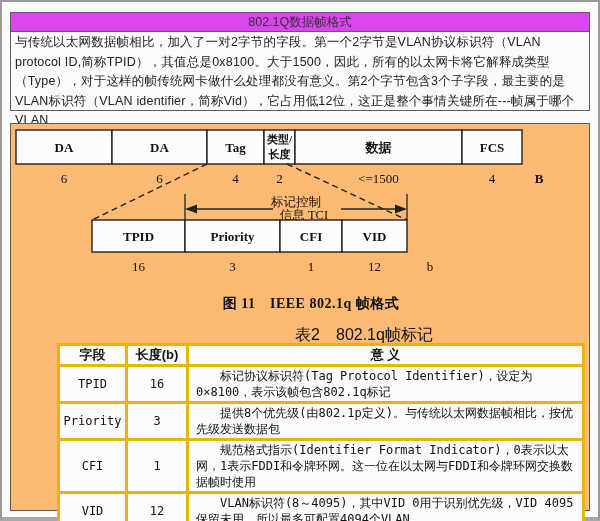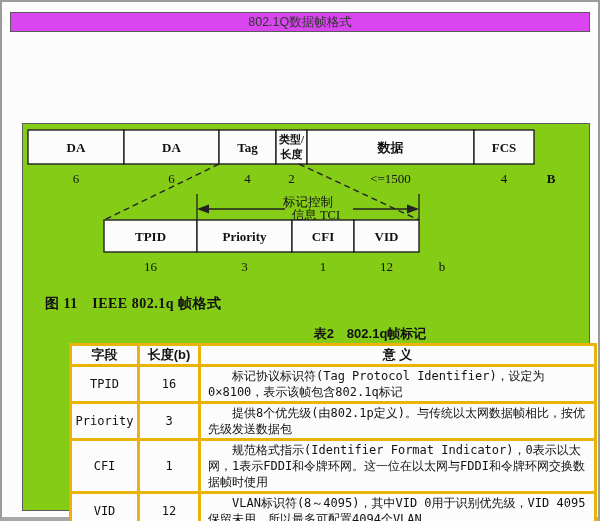--- a/index.html
+++ b/index.html
@@ -21,35 +21,35 @@
   }
   .para-box{
     position:absolute;left:8px;right:8px;top:29px;height:80px;
     border:1px solid #5c5c5c;background:#fbfbfb;
     box-sizing:border-box;padding:1px 4px 0 4px;
     font-size:12.5px;line-height:19.5px;color:#222;
     letter-spacing:0.2px;
   }
   .diagram-box{
     position:absolute;left:8px;right:8px;top:121px;height:386px;
-    border:1px solid #5c5c5c;background:#84cc16;margin-left:12px;
+    border:1px solid #5c5c5c;background:#fdba74;
   }
   .diagram-svg{position:absolute;left:0;top:0;}
   .svg-label{font-family:"Liberation Serif","DejaVu Serif",serif;font-size:13px;font-weight:bold;fill:#111;}
   .svg-label-cn{font-family:"Liberation Serif","DejaVu Serif",serif;font-size:11px;font-weight:bold;fill:#111;}
   .svg-num{font-family:"Liberation Serif","DejaVu Serif",serif;font-size:13px;fill:#111;}
   .svg-tci{font-family:"Liberation Serif","DejaVu Serif",serif;font-size:12.5px;fill:#111;}
   .fig-caption{
-    position:absolute;top:171px;left:0;right:0;padding-left:22px;
+    position:absolute;top:171px;left:0;right:0;text-align:center;padding-left:22px;
     font-family:"Liberation Serif","DejaVu Serif",serif;
     font-size:14px;font-weight:bold;color:#111;letter-spacing:0.5px;
   }
   .tbl-caption{
     position:absolute;top:201px;left:0;right:0;text-align:center;padding-left:128px;
-    font-size:13px;font-weight:bold;color:#111;
+    font-size:16px;font-weight:normal;color:#111;
   }
   table.spec{
     position:absolute;top:219px;left:46px;width:525px;
     border-collapse:collapse;table-layout:fixed;
     background:#fcfcfc;
   }
   table.spec th,table.spec td{border:3px solid #eab308;}
   table.spec th{
     height:16px;font-size:13px;font-weight:bold;color:#111;
     text-align:center;padding:0;
@@ -66,20 +66,21 @@
     padding:1px 7px;text-indent:2em;vertical-align:middle;
   }
 </style>
 </head>
 <body>
 
 <div class="page-frame">
 
   <div class="title-box">802.1Q数据帧格式</div>
 
+  <div class="para-box">与传统以太网数据帧相比，加入了一对2字节的字段。第一个2字节是VLAN协议标识符（VLAN protocol ID,简称TPID），其值总是0x8100。大于1500，因此，所有的以太网卡将它解释成类型（Type），对于这样的帧传统网卡做什么处理都没有意义。第2个字节包含3个子字段，最主要的是VLAN标识符（VLAN identifier，简称Vid），它占用低12位，这正是整个事情关键所在---帧属于哪个VLAN。</div>
 
   <div class="diagram-box">
 
     <svg class="diagram-svg" width="582" height="168" viewBox="0 0 582 168">
 
       <g>
         <rect x="5" y="6" width="96" height="34" fill="#fcfcfc" stroke="#222" stroke-width="1.4"></rect>
         <rect x="101" y="6" width="95" height="34" fill="#fcfcfc" stroke="#222" stroke-width="1.4"></rect>
         <rect x="196" y="6" width="57" height="34" fill="#fcfcfc" stroke="#222" stroke-width="1.4"></rect>
         <rect x="253" y="6" width="31" height="34" fill="#fcfcfc" stroke="#222" stroke-width="1.4"></rect>

